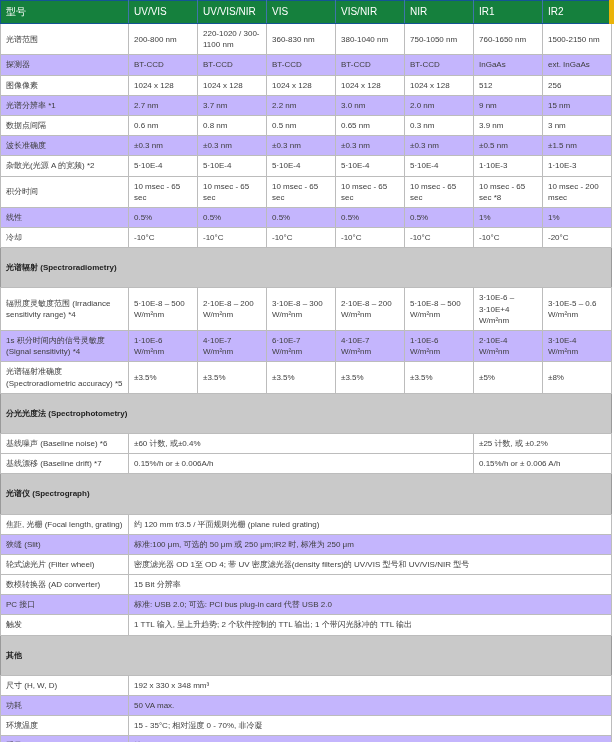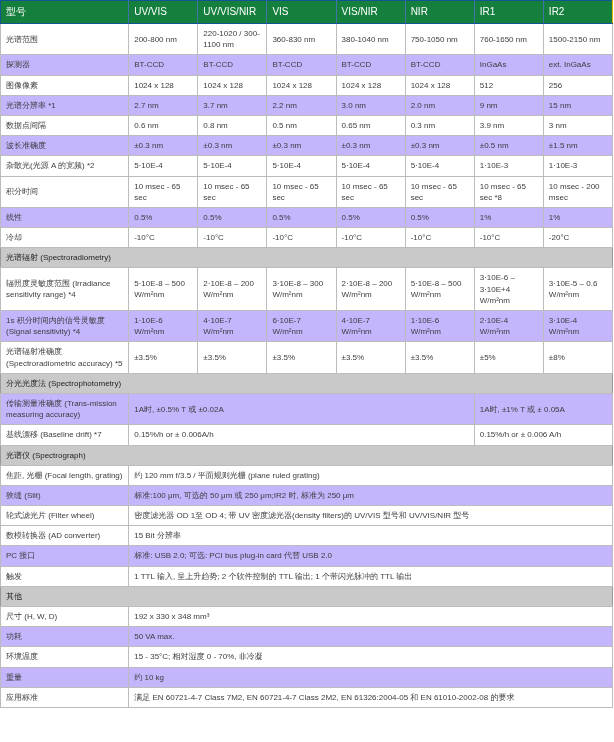--- a/index.html
+++ b/index.html
@@ -34,26 +34,26 @@
     color:#ffffff;
     font-weight:normal;
     font-size:10px;
     border-top:1px solid #135494;
     border-bottom:1px solid #135494;
     border-left:1px solid #3f74ab;
     border-right:1px solid #3f74ab;
     padding:4px 5px;
   }
   thead th:first-child{border-left:1px solid #135494;}
-  thead th:last-child{border-right:1px solid #eab308;}
+  thead th:last-child{border-right:5px solid #eab308;}
   tr.section-row td{
     background:#c9c9c9;
     color:#1e1e1e;
-    font-weight:normal;
-    padding:4px 5px;
+    font-weight:bold;
+    padding:14px 5px;
     border-left:1px solid #9a9a9a;
     border-right:1px solid #9a9a9a;
   }
   tr.alt td, tr.alt th{background:#c4b5fd;}
   tbody th{font-weight:normal;}
 </style>
 </head>
 <body>
 
 <div class="sheet">
@@ -210,24 +210,24 @@
           <td>±3.5%</td>
           <td>±3.5%</td>
           <td>±3.5%</td>
           <td>±3.5%</td>
           <td>±5%</td>
           <td>±8%</td>
         </tr>
         <tr class="section-row">
           <td colspan="8">分光光度法 (Spectrophotometry)</td>
         </tr>
-        <tr class="alt">
-          <th scope="row">传输测量准确度 (Trans-mission measuring accuracy)</th>
-          <td colspan="5">1A时, ±0.5% T 或 ±0.02A</td>
-          <td colspan="2">1A时, ±1% T 或 ± 0.05A</td>
+        <tr>
+          <th scope="row">基线噪声 (Baseline noise) *6</th>
+          <td colspan="5">±60 计数, 或±0.4%</td>
+          <td colspan="2">±25 计数, 或 ±0.2%</td>
         </tr>
         <tr>
           <th scope="row">基线漂移 (Baseline drift) *7</th>
           <td colspan="5">0.15%/h or ± 0.006A/h</td>
           <td colspan="2">0.15%/h or ± 0.006 A/h</td>
         </tr>
         <tr class="section-row">
           <td colspan="8">光谱仪 (Spectrograph)</td>
         </tr>
         <tr>

